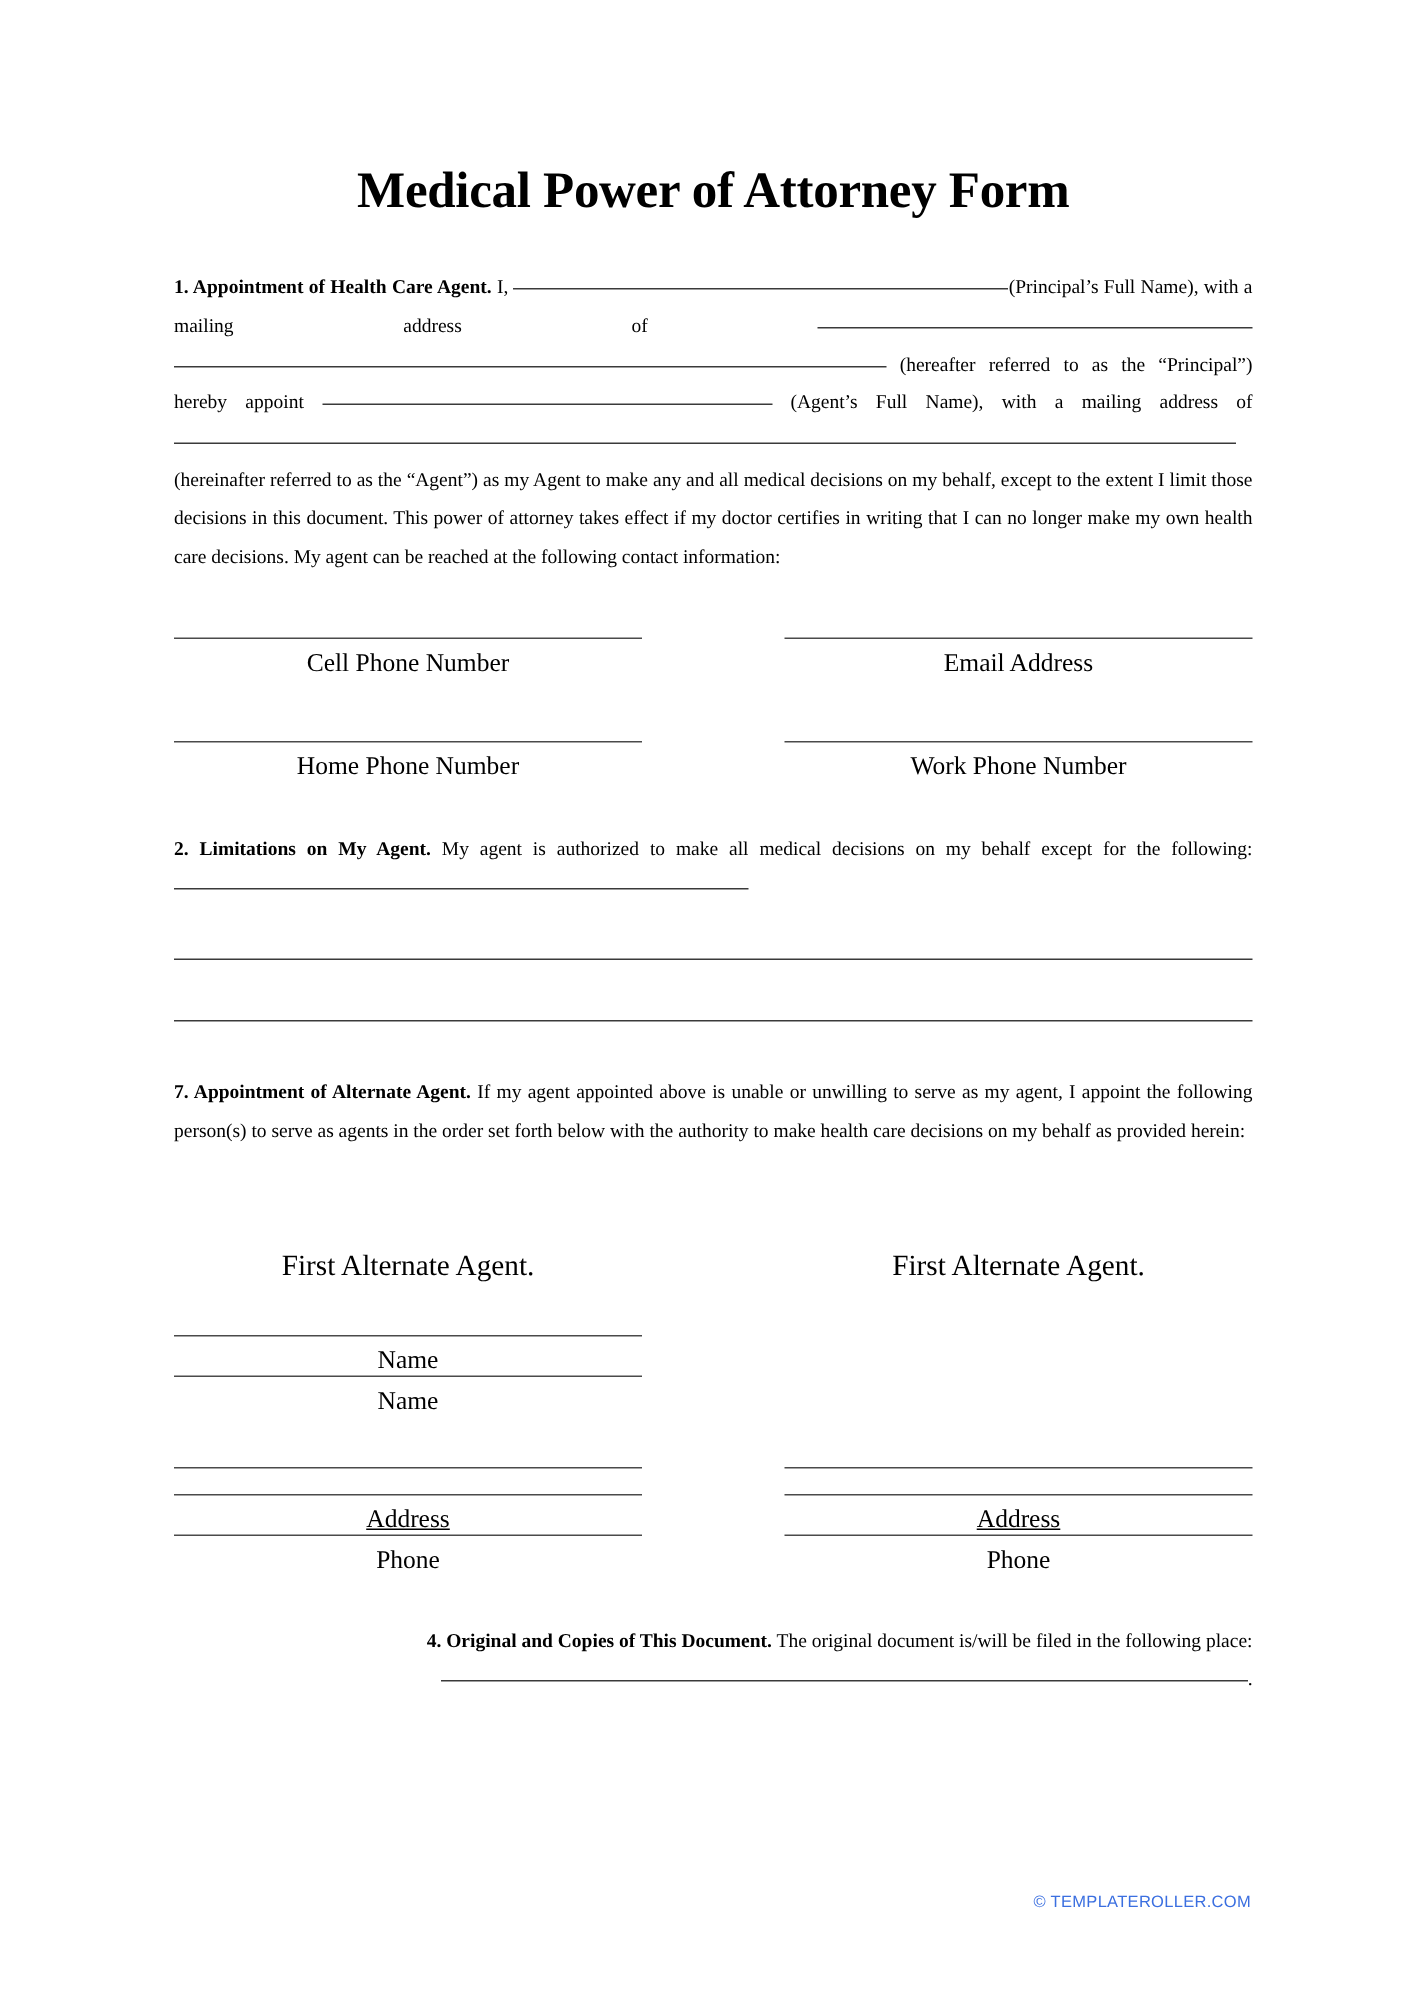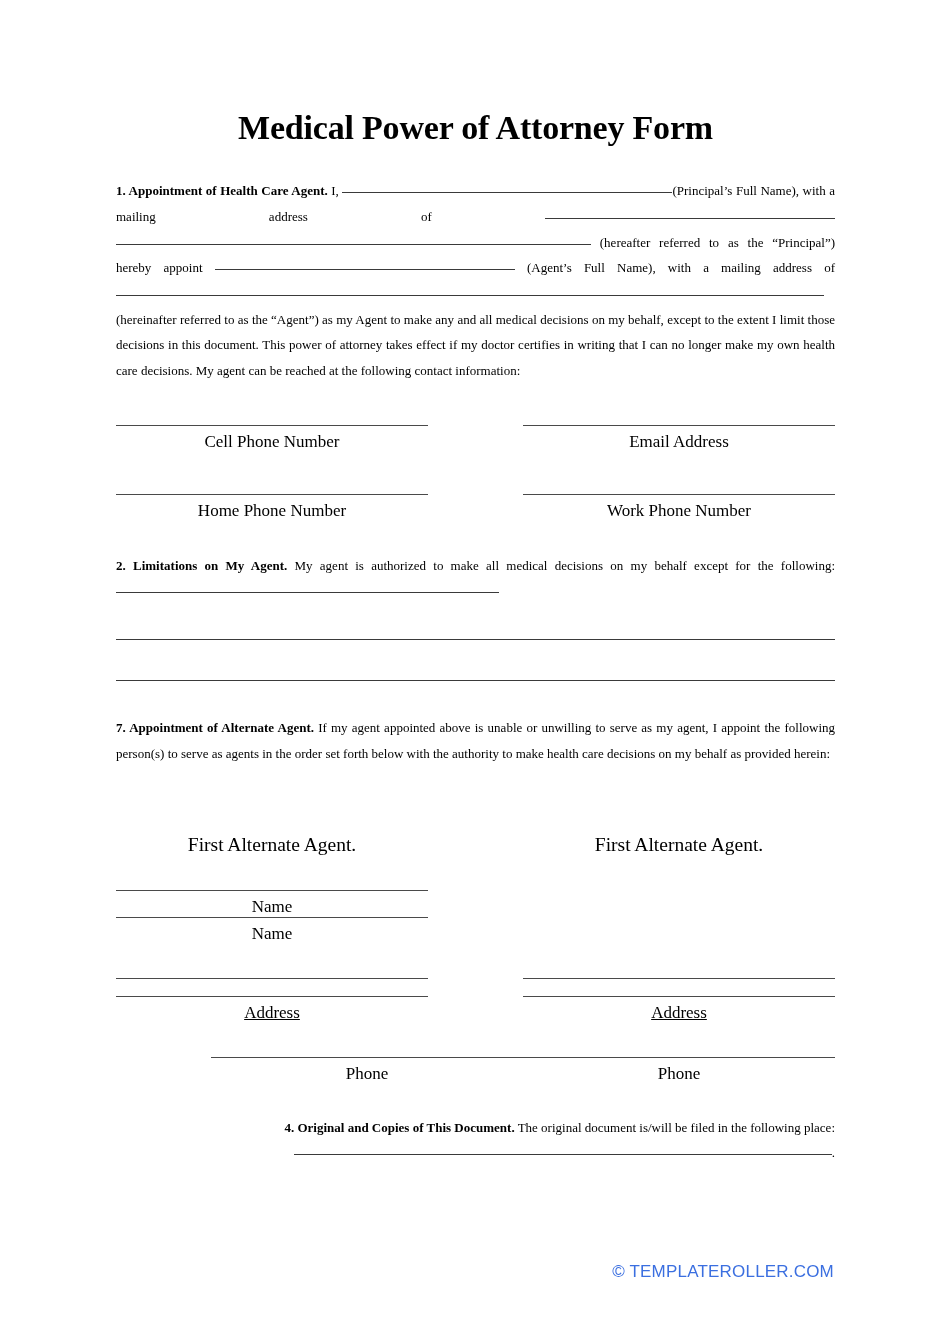--- a/index.html
+++ b/index.html
@@ -96,21 +96,21 @@
     text-align: center;
     margin-top: 44px;
   }
 
   
   .footer {
     position: absolute;
     right: 116px;
     top: 1262px;
     font-family: "Liberation Sans", "DejaVu Sans", sans-serif;
-    font-size: 17px;
+    font-size: 11px;
     color: #3b6fe0;
     letter-spacing: 0.2px;
     white-space: nowrap;
   }
 </style>
 </head>
 <body>
 
 <div class="page">
 
@@ -177,21 +177,21 @@
         <div class="field-line" style="margin-top:17px;"></div>
         <div class="field-caption">Address</div>
       </div>
       <div class="col">
         <div class="field-line"></div>
         <div class="field-line" style="margin-top:17px;"></div>
         <div class="field-caption">Address</div>
       </div>
     </div>
 
-    <div class="two-col" style="margin-top:34px;justify-content:flex-end;">
+    <div class="two-col" style="">
       <div class="col">
         <div class="field-line"></div>
         <div class="field-caption">Phone</div>
       </div>
       <div class="col">
         <div class="field-line"></div>
         <div class="field-caption">Phone</div>
       </div>
     </div>
 

